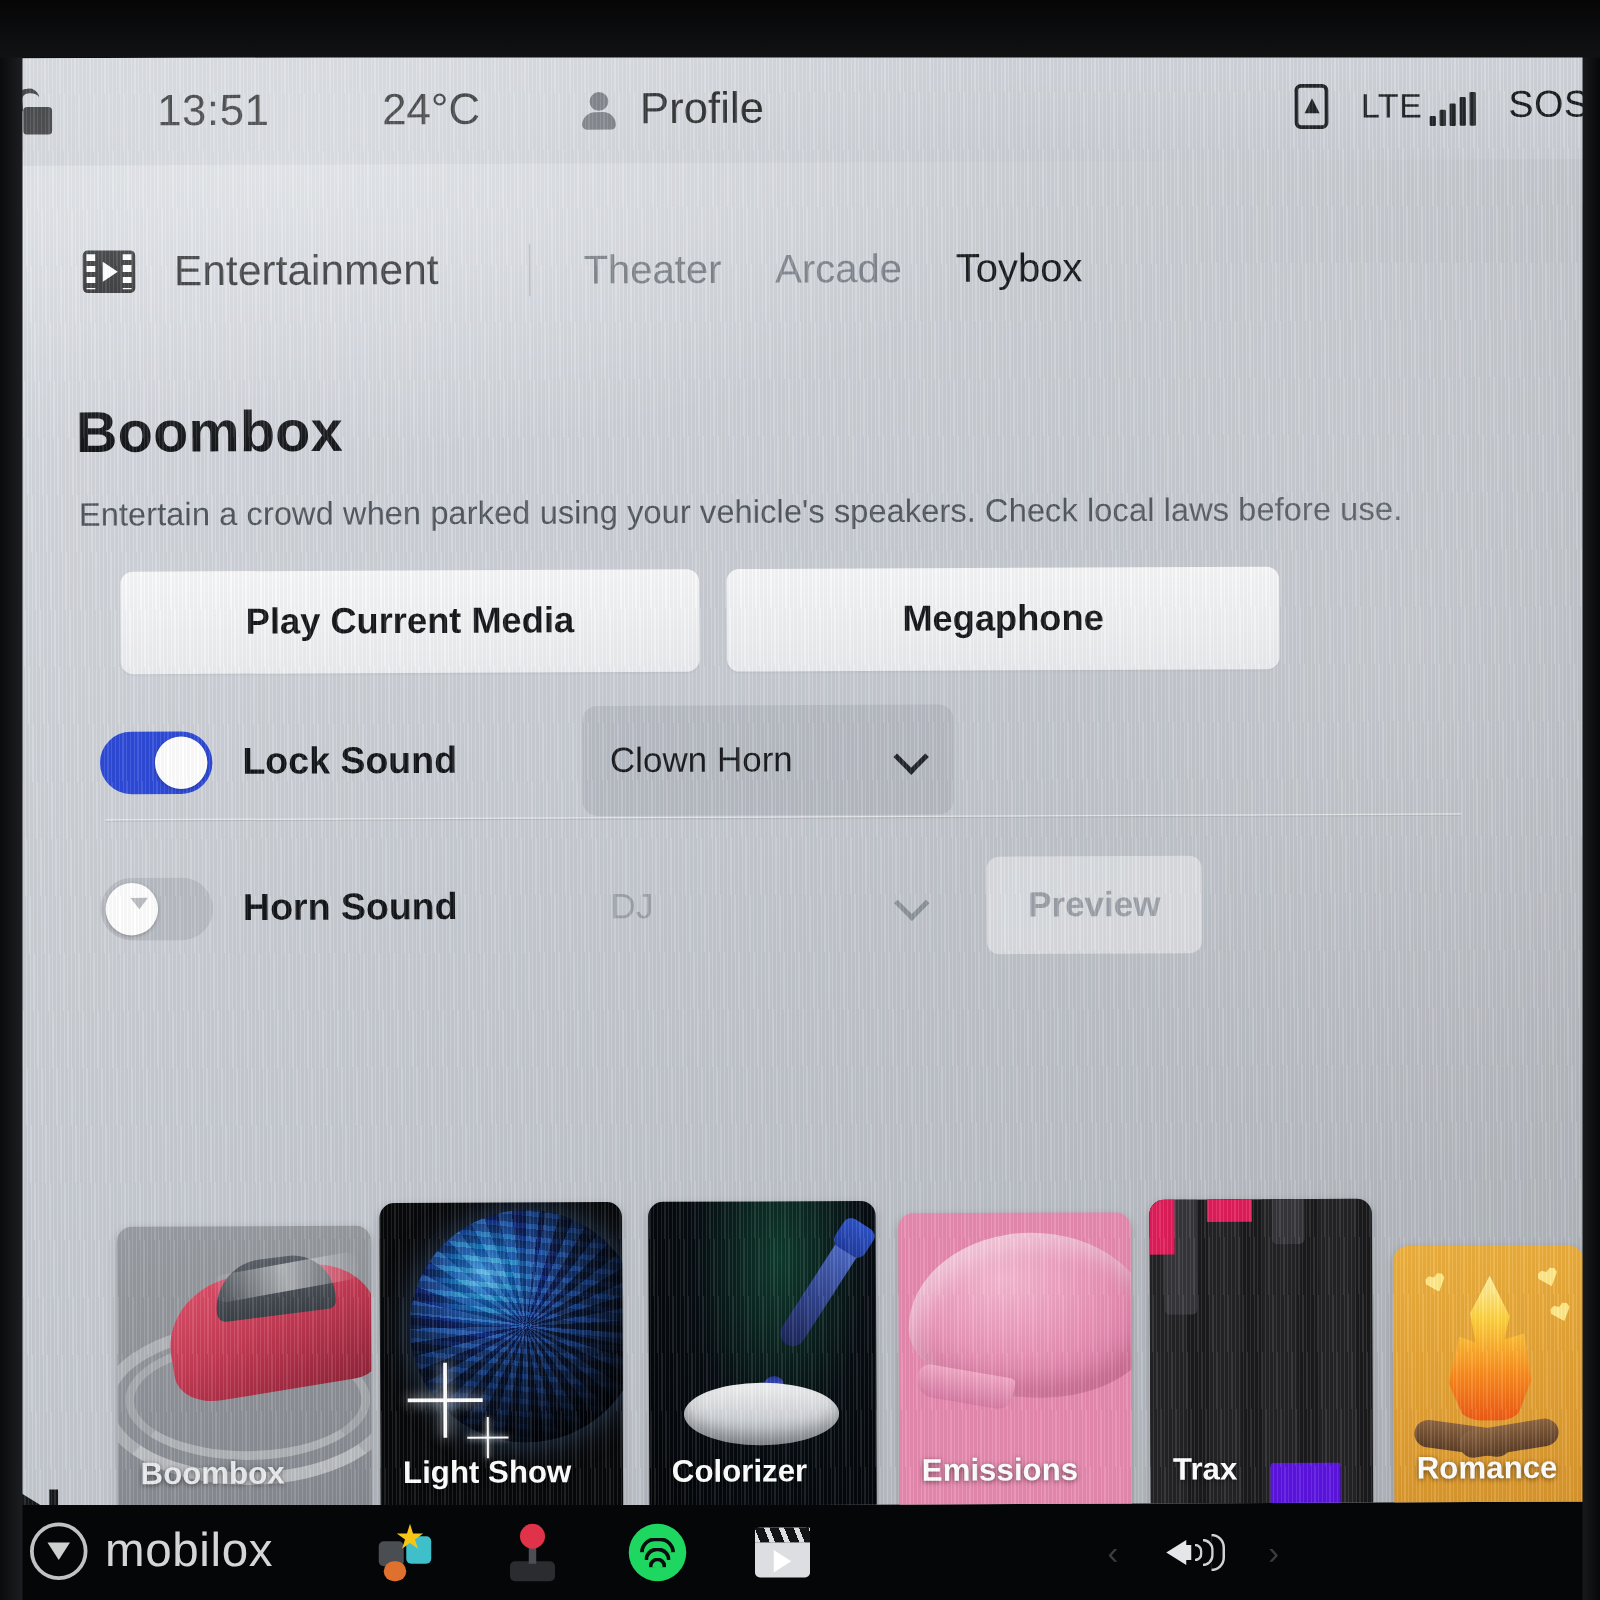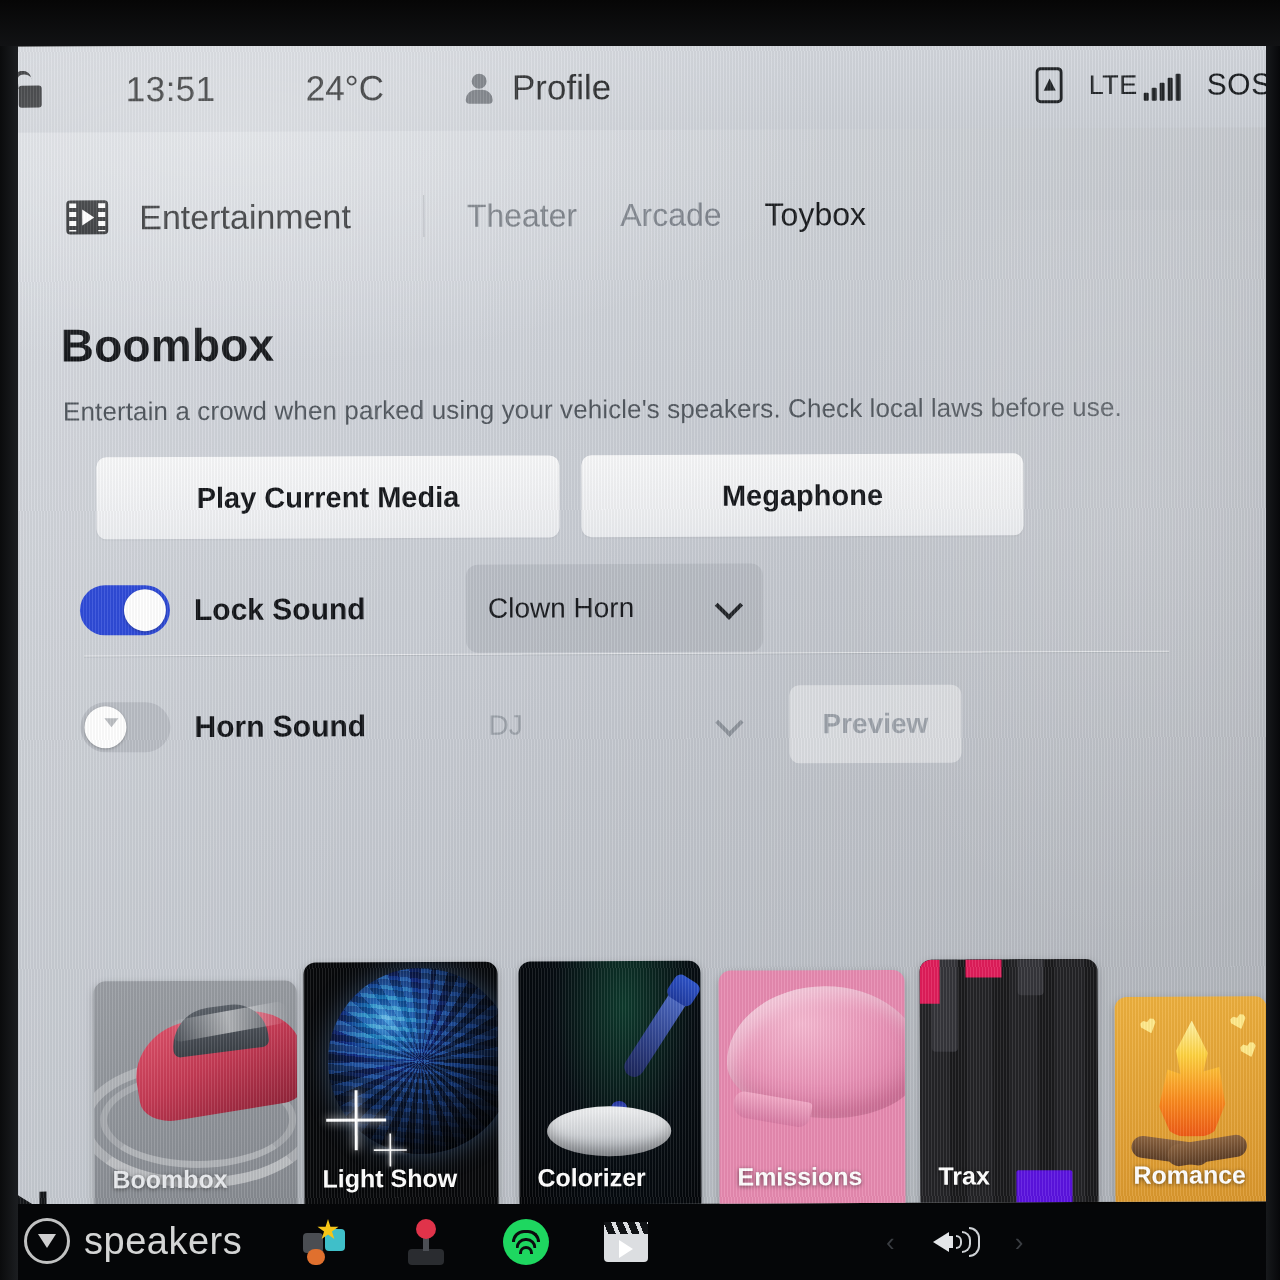--- a/index.html
+++ b/index.html
@@ -661,20 +661,20 @@
         <div class="w w1"></div>
           <div class="w w2"></div>
           <div class="w w3"></div>
       </div>
       <span class="chev-s">›</span>
     </div>
   </div>
 
   <div class="watermark">
     <div class="wm-mark"></div>
-    <div class="wm-text">speakers</div>
+    <div class="wm-text">mobilox</div>
   </div>
 
   <div class="bezel-top"></div>
   <div class="bezel-left"></div>
   <div class="bezel-right"></div>
 
 </div>
 
 </body></html>

